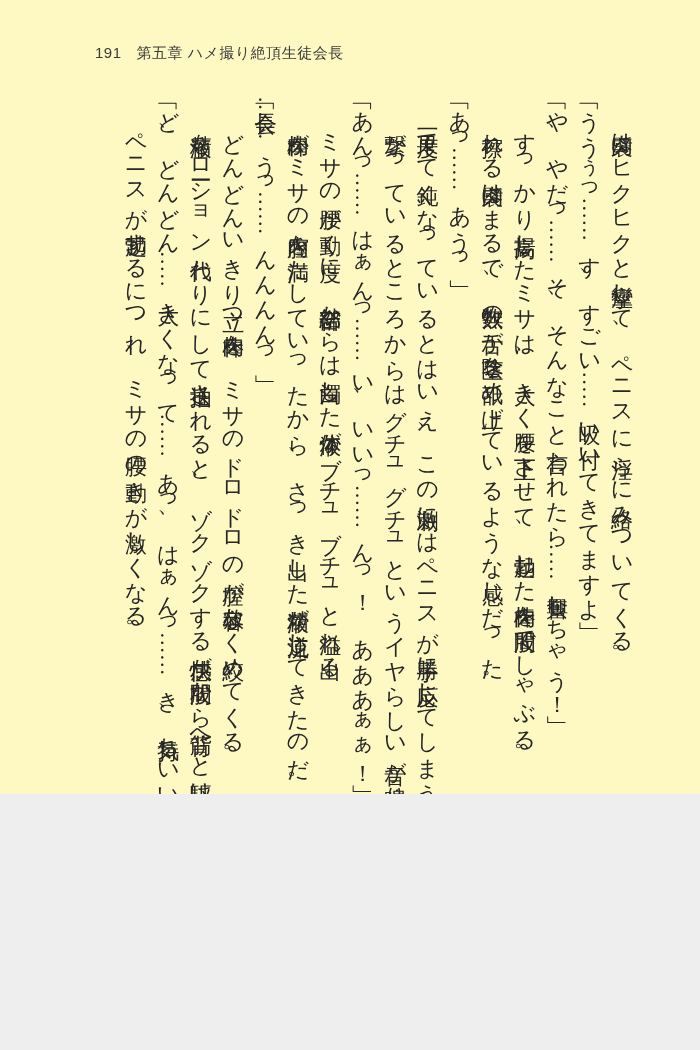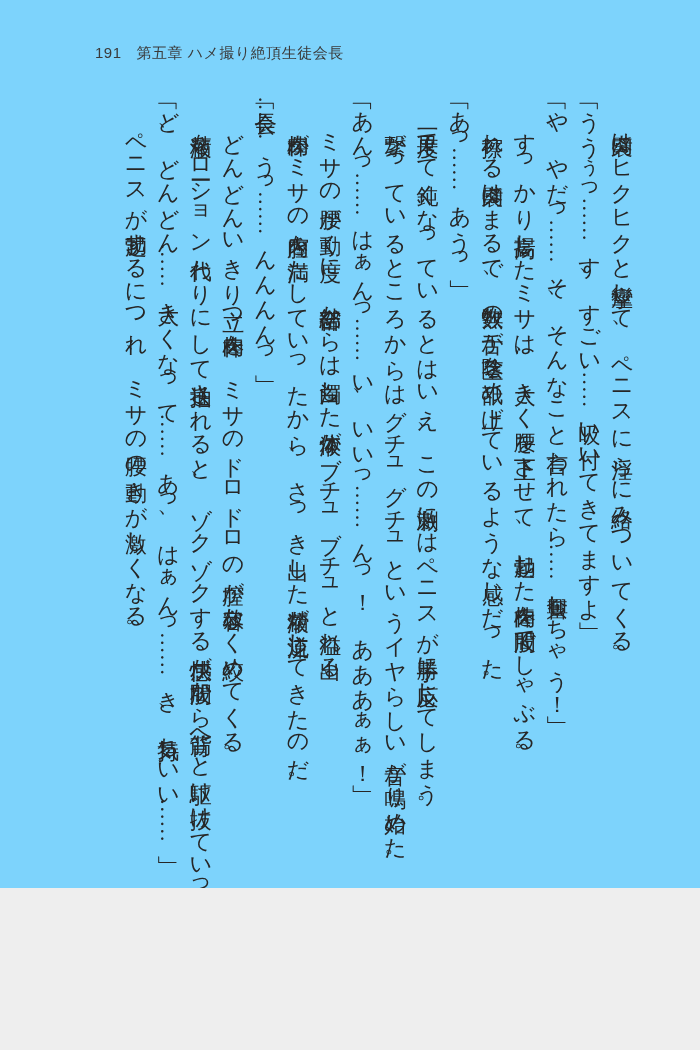--- a/index.html
+++ b/index.html
@@ -2,22 +2,22 @@
 <html lang="ja"><head>
 <meta charset="utf-8">
 <style>
   * { margin: 0; padding: 0; box-sizing: border-box; }
   html, body { width: 700px; height: 1050px; }
   body { background: #eeeeee; }
 
   .page {
     position: relative;
     width: 700px;
-    height: 888px;
-    background: #7dd3fc;
+    height: 794px;
+    background: #fef9c3;
     overflow: hidden;
   }
 
   
   .running-head {
     position: absolute;
     left: 95px;
     top: 44px;
     font-family: "Liberation Sans", "DejaVu Sans", sans-serif;
     font-size: 15px;

